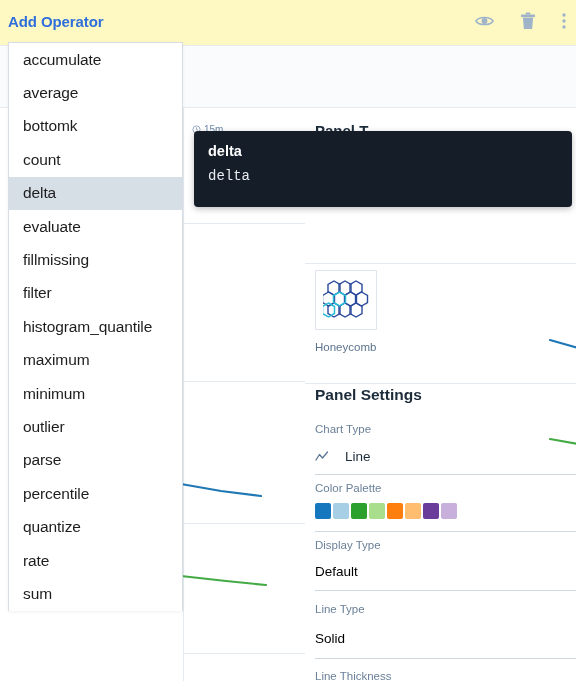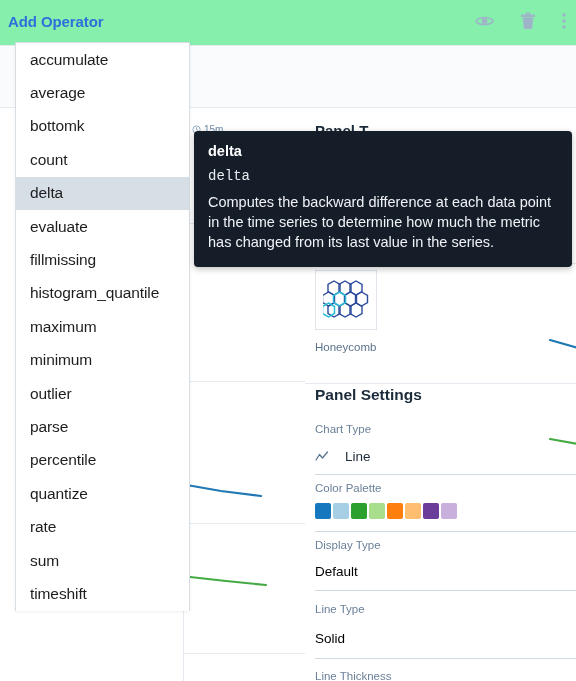--- a/index.html
+++ b/index.html
@@ -15,21 +15,21 @@
   #root {
     position: relative;
     width: 576px; height: 681px;
     background: #ffffff;
   }
 
   
   .toolbar {
     position: absolute; left: 0; top: 0;
     width: 576px; height: 46px;
-    background: #86efac;
+    background: #fef9c3;
     border-bottom: 1px solid #e7ebef;
   }
   .add-operator {
     position: absolute; left: 8px; top: 13px;
     font-size: 15px; font-weight: 700;
     color: #2f6fdb;
     letter-spacing: -0.1px;
     cursor: pointer;
   }
   .tool-icons {
@@ -112,21 +112,21 @@
   .chart-type-row .ct-text { font-size: 13.5px; color: #1c2b3a; }
 
   .palette {
     position: absolute; left: 315px; top: 503px;
     display: flex; gap: 2px;
   }
   .sw { width: 16px; height: 16px; border-radius: 2px; }
 
   
   .dropdown {
-    position: absolute; left: 15px; top: 42px;
+    position: absolute; left: 8px; top: 42px;
     width: 175px; height: 569px;
     background: #ffffff;
     border: 1px solid #d7dde3;
     border-bottom: none;
     box-shadow: 0 1px 3px rgba(20,40,60,0.07);
     overflow: hidden;
     z-index: 30;
   }
   .dd-item {
     height: 33.4px;
@@ -277,32 +277,32 @@
   </div>
 
   <div class="dropdown">
       <div class="dd-item">accumulate</div>
       <div class="dd-item">average</div>
       <div class="dd-item">bottomk</div>
       <div class="dd-item">count</div>
       <div class="dd-item sel">delta</div>
       <div class="dd-item">evaluate</div>
       <div class="dd-item">fillmissing</div>
+      <div class="dd-item">filter</div>
       <div class="dd-item">histogram_quantile</div>
       <div class="dd-item">maximum</div>
       <div class="dd-item">minimum</div>
       <div class="dd-item">outlier</div>
       <div class="dd-item">parse</div>
       <div class="dd-item">percentile</div>
       <div class="dd-item">quantize</div>
       <div class="dd-item">rate</div>
       <div class="dd-item">sum</div>
       <div class="dd-item">timeshift</div>
       <div class="dd-item">topk</div>
     </div>
 
   <div class="tooltip">
     <div class="tt-title">delta</div>
     <div class="tt-sig">delta</div>
-    <div class="tt-desc">Computes the backward difference at each data point in the time series to determine how much the metric has changed from its last value in the series.</div>
   </div>
 
 </div>
 
 </body></html>

